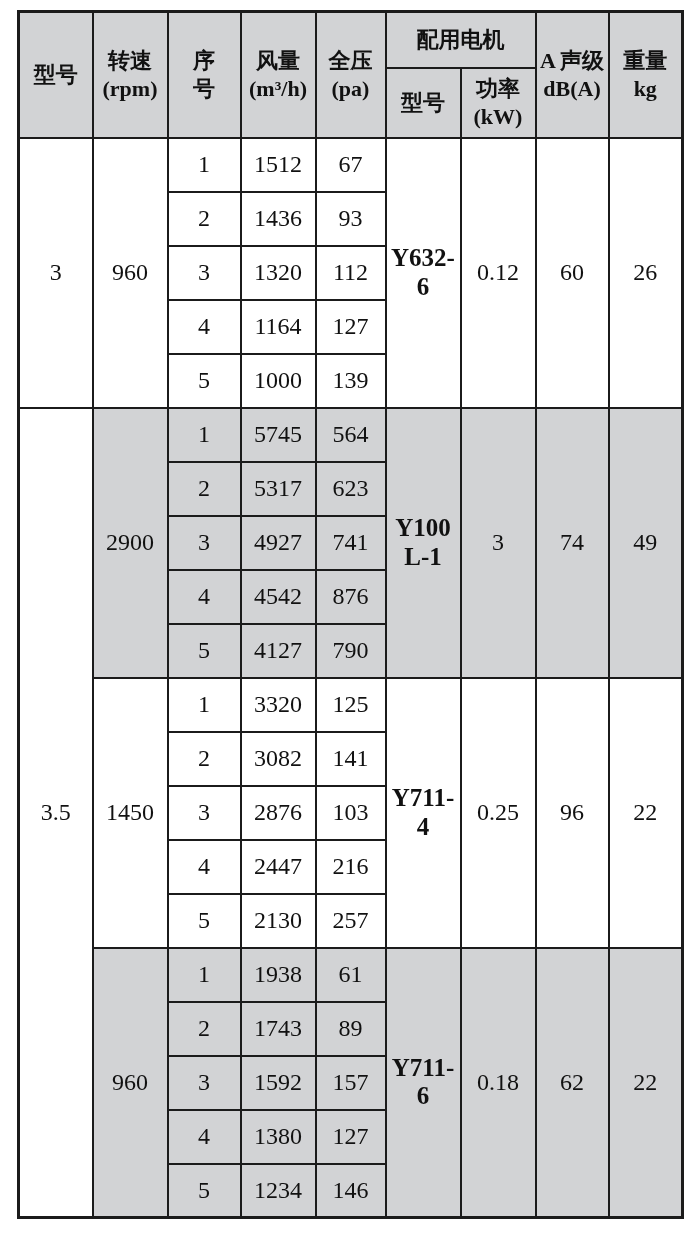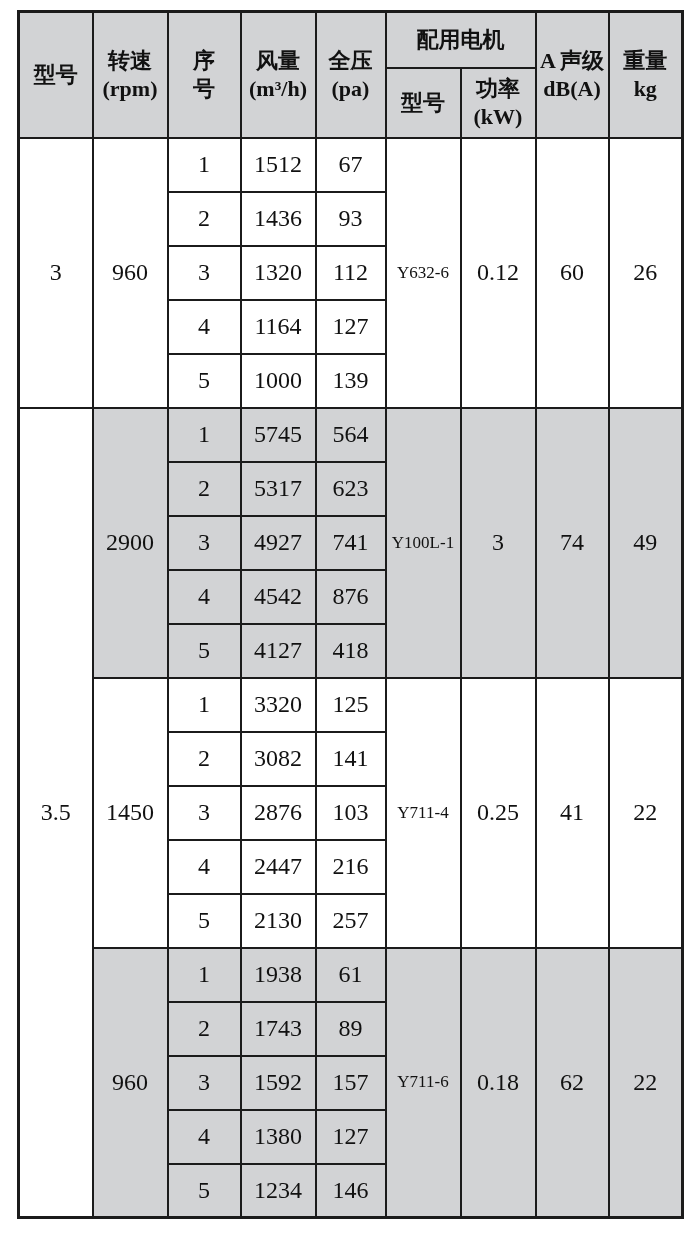--- a/index.html
+++ b/index.html
@@ -41,23 +41,24 @@
     background: #d2d3d5;
   }
   td {
     font-weight: 400;
     font-size: 24px;
     line-height: 1.2;
     background: #ffffff;
   }
   td.shade { background: #d2d3d5; }
   td.motor {
-    font-size: 17px;
+    font-size: 25px;
     line-height: 1.15;
     word-break: break-word;
+    font-weight: bold;
   }
   tr.hrow1 { height: 56px; }
   tr.hrow2 { height: 70px; }
   tr.drow  { height: 54px; }
   .l2 { display: block; }
 </style>
 </head>
 <body>
 
 <div class="page">
@@ -167,31 +168,31 @@
       <td class="shade">741</td>
     </tr>
     <tr class="drow">
       <td class="shade">4</td>
       <td class="shade">4542</td>
       <td class="shade">876</td>
     </tr>
     <tr class="drow">
       <td class="shade">5</td>
       <td class="shade">4127</td>
-      <td class="shade">418</td>
+      <td class="shade">790</td>
     </tr>
 
     <tr class="drow">
       <td rowspan="5">1450</td>
       <td>1</td>
       <td>3320</td>
       <td>125</td>
       <td rowspan="5" class="motor">Y711-4</td>
       <td rowspan="5">0.25</td>
-      <td rowspan="5">41</td>
+      <td rowspan="5">96</td>
       <td rowspan="5">22</td>
     </tr>
     <tr class="drow">
       <td>2</td>
       <td>3082</td>
       <td>141</td>
     </tr>
     <tr class="drow">
       <td>3</td>
       <td>2876</td>

